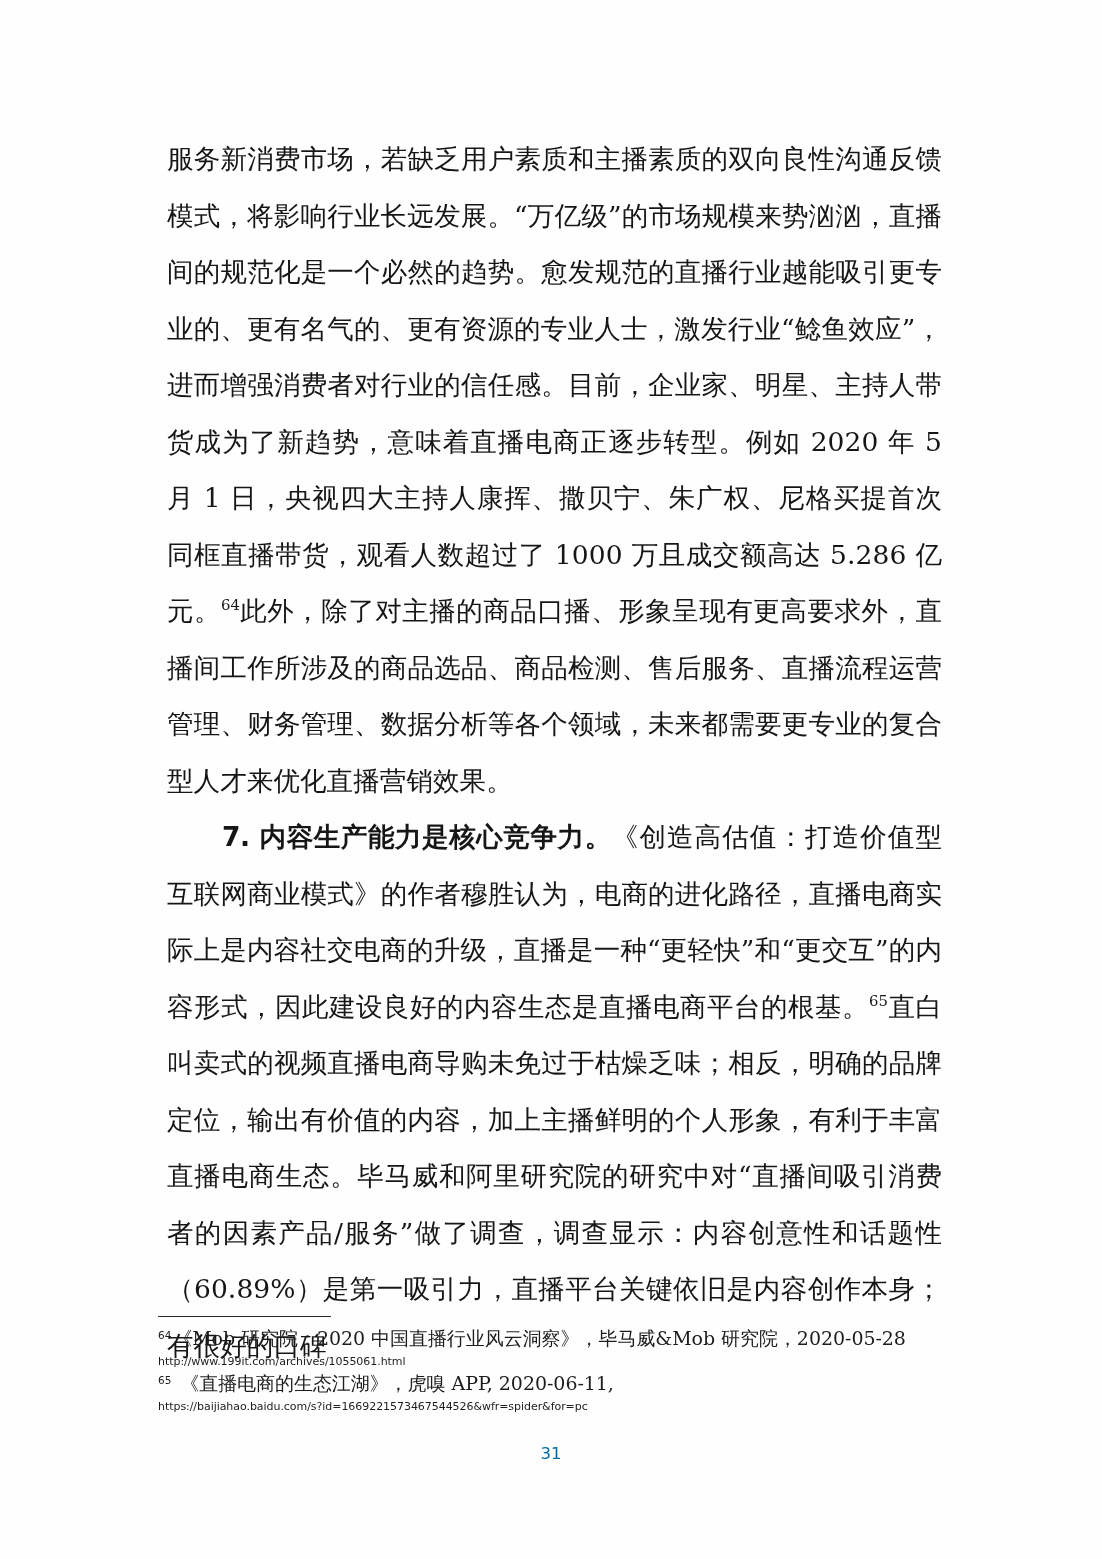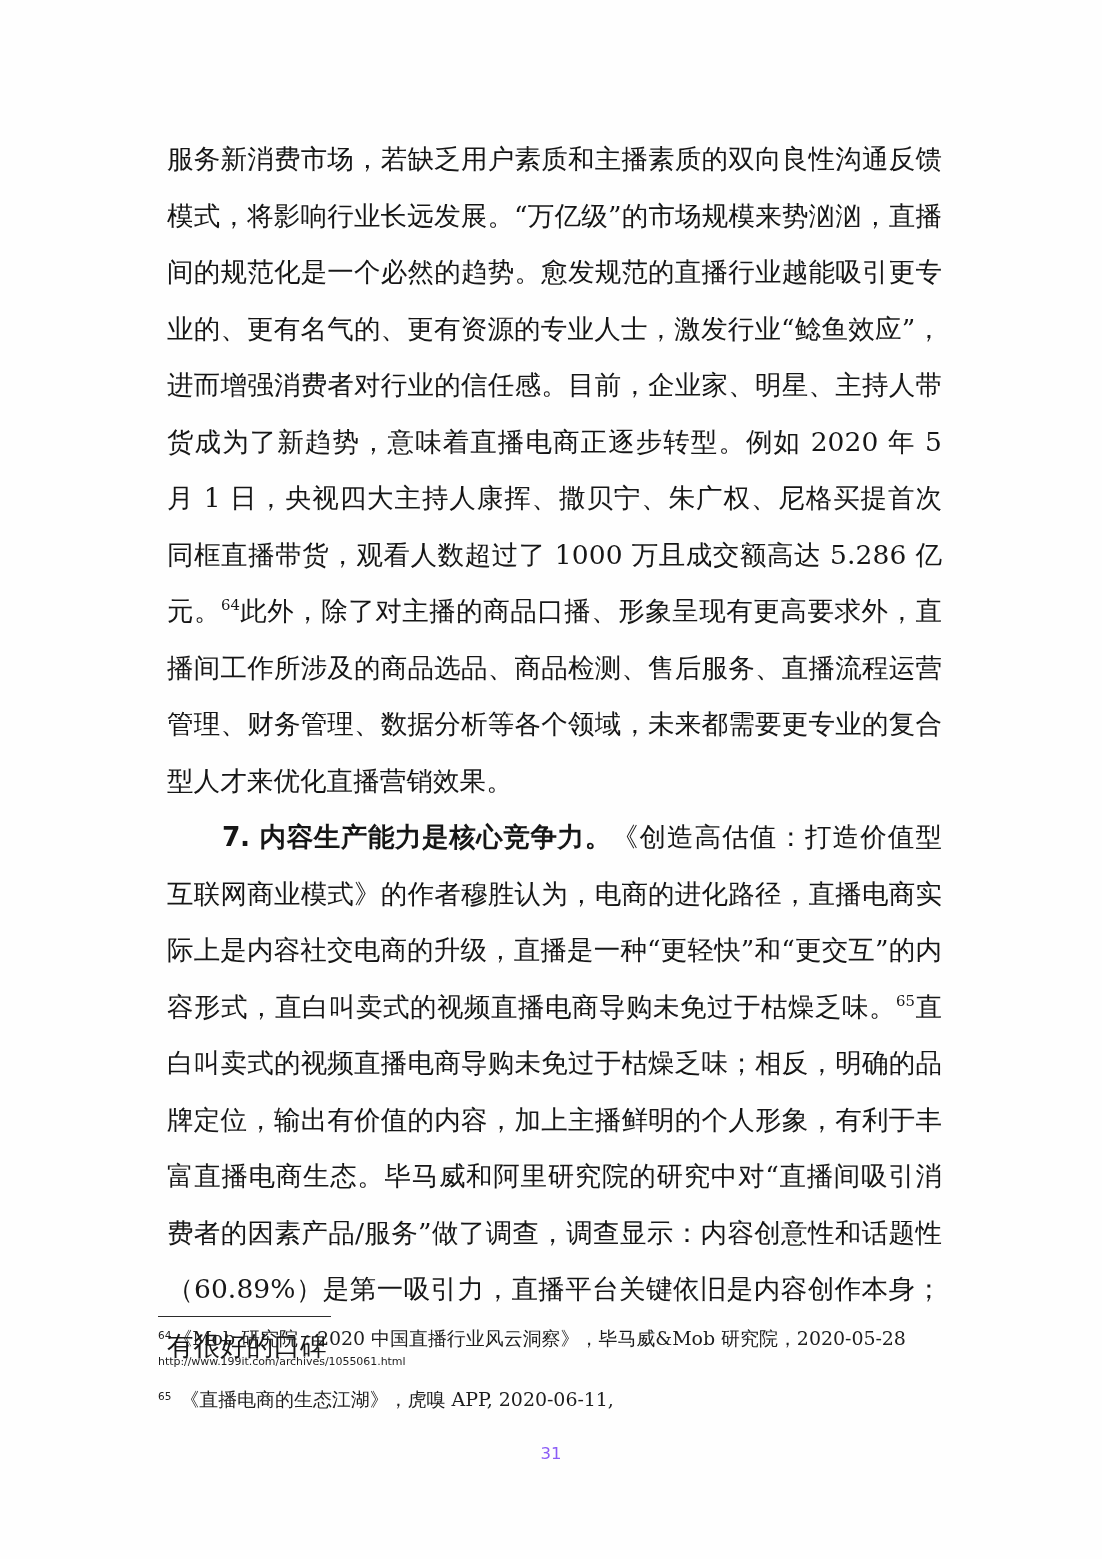--- a/index.html
+++ b/index.html
@@ -99,58 +99,58 @@
     font-family: "DejaVu Serif", "Liberation Serif", serif;
     font-size: 19px;
   }
 
   .fn-entry .fn-url {
     font-family: "DejaVu Sans", "Liberation Sans", sans-serif;
     font-size: 11px;
   }
 
   .fn-entry.fn-second {
-    margin-top: 17px;
+    margin-top: 1px;
   }
   .fn-entry.fn-second .fn-num {
     margin-right: 9px;
   }
 
   .fn-line2 {
     display: block;
   }
 
   
   .page-number {
     position: absolute;
     left: 0;
     top: 1444px;
     width: 1102px;
     text-align: center;
     font-family: "DejaVu Sans", "Liberation Sans", sans-serif;
     font-size: 16.5px;
-    color: #8b5cf6;
+    color: #0369a1;
   }
 </style>
 </head>
 <body>
 
 <div class="page">
 
   <div class="body-col">
 
     <p class="para"><span>服务新消费市场，若缺乏用户素质和主播素质的双向良性沟通反馈模式，将影响行业长远发展。“万亿级”的市场规模来势汹汹，直播间的规范化是一个必然的趋势。愈发规范的直播行业越能吸引更专业的、更有名气的、更有资源的专业人士，激发行业“鲶鱼效应”，进而增强消费者对行业的信任感。目前，企业家、明星、主持人带货成为了新趋势，意味着直播电商正逐步转型。例如 2020 年 5 月 1 日，央视四大主持人康挥、撒贝宁、朱广权、尼格买提首次同框直播带货，观看人数超过了 1000 万且成交额高达 5.286 亿元。</span><sup class="fn-ref">64</sup><span>此外，除了对主播的商品口播、形象呈现有更高要求外，直播间工作所涉及的商品选品、商品检测、售后服务、直播流程运营管理、财务管理、数据分析等各个领域，未来都需要更专业的复合型人才来优化直播营销效果。</span></p>
 
-    <p class="para indent2"><span class="lead-bold">7. 内容生产能力是核心竞争力。</span><span>《创造高估值：打造价值型互联网商业模式》的作者穆胜认为，电商的进化路径，直播电商实际上是内容社交电商的升级，直播是一种“更轻快”和“更交互”的内容形式，直白叫卖式的视频直播电商导购未免过于枯燥乏味。</span><sup class="fn-ref">65</sup><span>直白叫卖式的视频直播电商导购未免过于枯燥乏味；相反，明确的品牌定位，输出有价值的内容，加上主播鲜明的个人形象，有利于丰富直播电商生态。毕马威和阿里研究院的研究中对“直播间吸引消费者的因素产品/服务”做了调查，调查显示：内容创意性和话题性（60.89%）是第一吸引力，直播平台关键依旧是内容创作本身；有很好的口碑</span></p>
+    <p class="para indent2"><span class="lead-bold">7. 内容生产能力是核心竞争力。</span><span>《创造高估值：打造价值型互联网商业模式》的作者穆胜认为，电商的进化路径，直播电商实际上是内容社交电商的升级，直播是一种“更轻快”和“更交互”的内容形式，因此建设良好的内容生态是直播电商平台的根基。</span><sup class="fn-ref">65</sup><span>直白叫卖式的视频直播电商导购未免过于枯燥乏味；相反，明确的品牌定位，输出有价值的内容，加上主播鲜明的个人形象，有利于丰富直播电商生态。毕马威和阿里研究院的研究中对“直播间吸引消费者的因素产品/服务”做了调查，调查显示：内容创意性和话题性（60.89%）是第一吸引力，直播平台关键依旧是内容创作本身；有很好的口碑</span></p>
 
   </div>
 
   <div class="footnote-area">
     <hr class="fn-rule">
 
     <p class="fn-entry"><span class="fn-num">64</span><span class="fn-cjk">《Mob 研究院：2020 中国直播行业风云洞察》，毕马威&amp;Mob 研究院，2020-05-28</span><span class="fn-line2 fn-url">http://www.199it.com/archives/1055061.html</span></p>
 
-    <p class="fn-entry fn-second"><span class="fn-num">65</span><span class="fn-cjk">《直播电商的生态江湖》，虎嗅 APP, 2020-06-11,</span></p>
+    <p class="fn-entry fn-second"><span class="fn-num">65</span><span class="fn-cjk">《直播电商的生态江湖》，虎嗅 APP, 2020-06-11,</span><span class="fn-line2 fn-url">https://baijiahao.baidu.com/s?id=1669221573467544526&amp;wfr=spider&amp;for=pc</span></p>
   </div>
 
   <div class="page-number">31</div>
 
 </div>
 
 </body></html>

